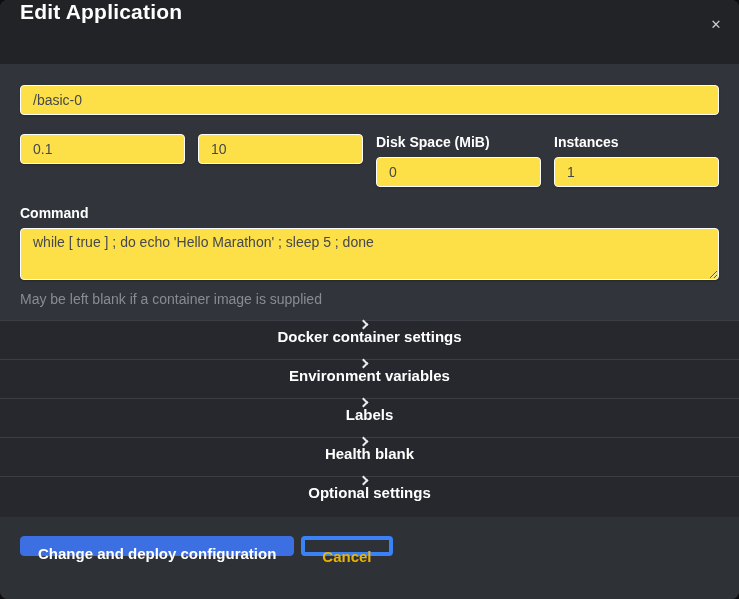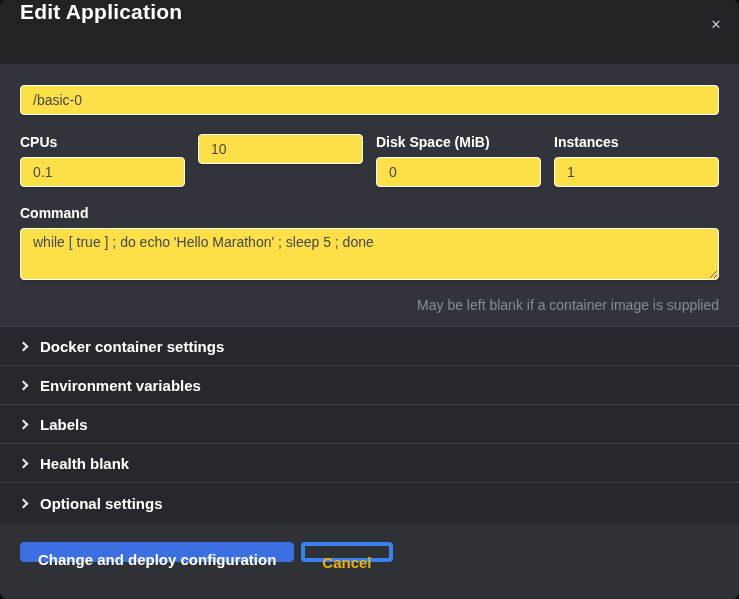--- a/index.html
+++ b/index.html
@@ -74,37 +74,37 @@
     line-height: 18px;
   }
   .row-4 {
     display: grid;
     grid-template-columns: repeat(4, 1fr);
     gap: 13px;
     margin-top: 19px;
   }
   .command-group { margin-top: 18px; }
   .help-text {
-    margin-top: 13px;
+    margin-top: 7px;
     color: #878c93;
     font-size: 14px;
-    text-align: right;
   }
   
   .accordion {
     flex: none;
     border-top: 1px solid #3b3f45;
   }
   .accordion-row {
     height: 39px;
     background: #26282d;
     border-bottom: 1px solid #3b3f45;
     display: flex; align-items: center;
     padding: 0 20px;
     cursor: pointer;
+    flex-direction: column;
   }
   .accordion-row:last-child { border-bottom: none; height: 40px; }
   .chevron {
     width: 7px; height: 7px;
     border-top: 2px solid #e8eaec;
     border-right: 2px solid #e8eaec;
     transform: rotate(45deg);
     margin-right: 13px;
     flex: none;
   }
@@ -154,21 +154,20 @@
   </div>
 
   <div class="modal-body">
 
     <div>
       <input class="form-control" type="text" value="/basic-0" style="">
     </div>
 
     <div class="row-4">
       <div>
-        <label class="field-label">CPUs</label>
         <input class="form-control" type="text" value="0.1" style="">
       </div>
       <div>
         <input class="form-control" type="text" value="10" style="">
       </div>
       <div>
         <label class="field-label">Disk Space (MiB)</label>
         <input class="form-control" type="text" value="0" style="">
       </div>
       <div>

